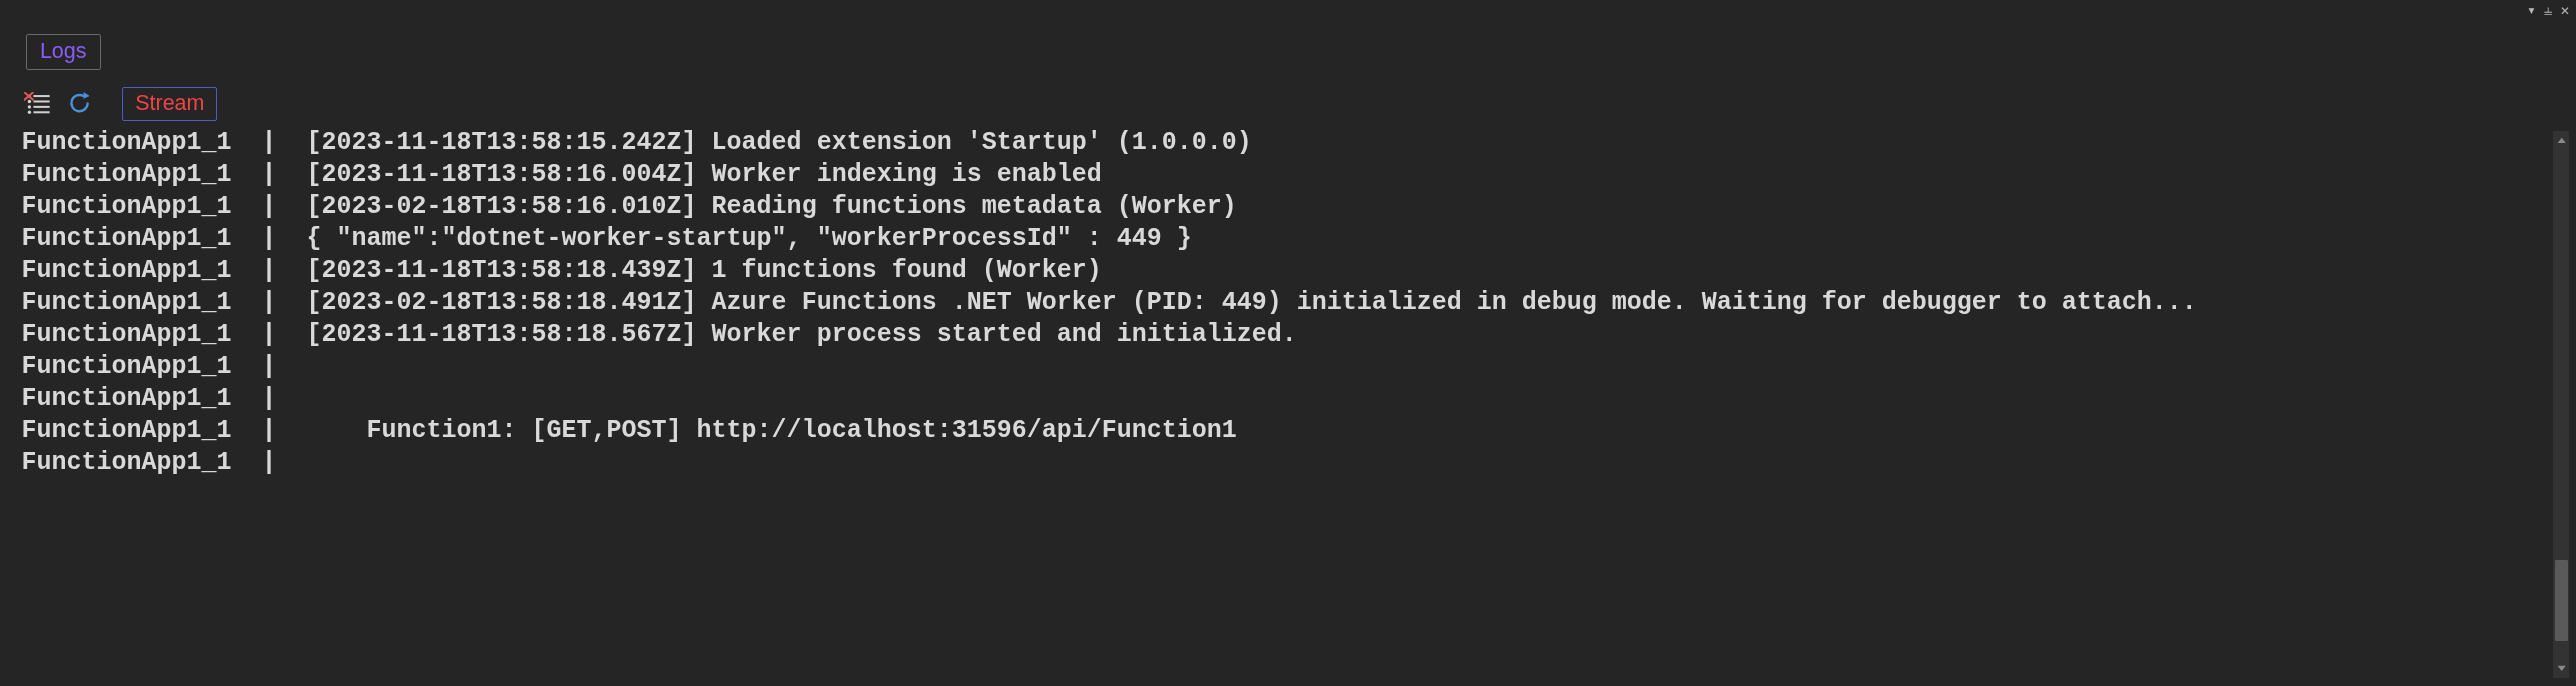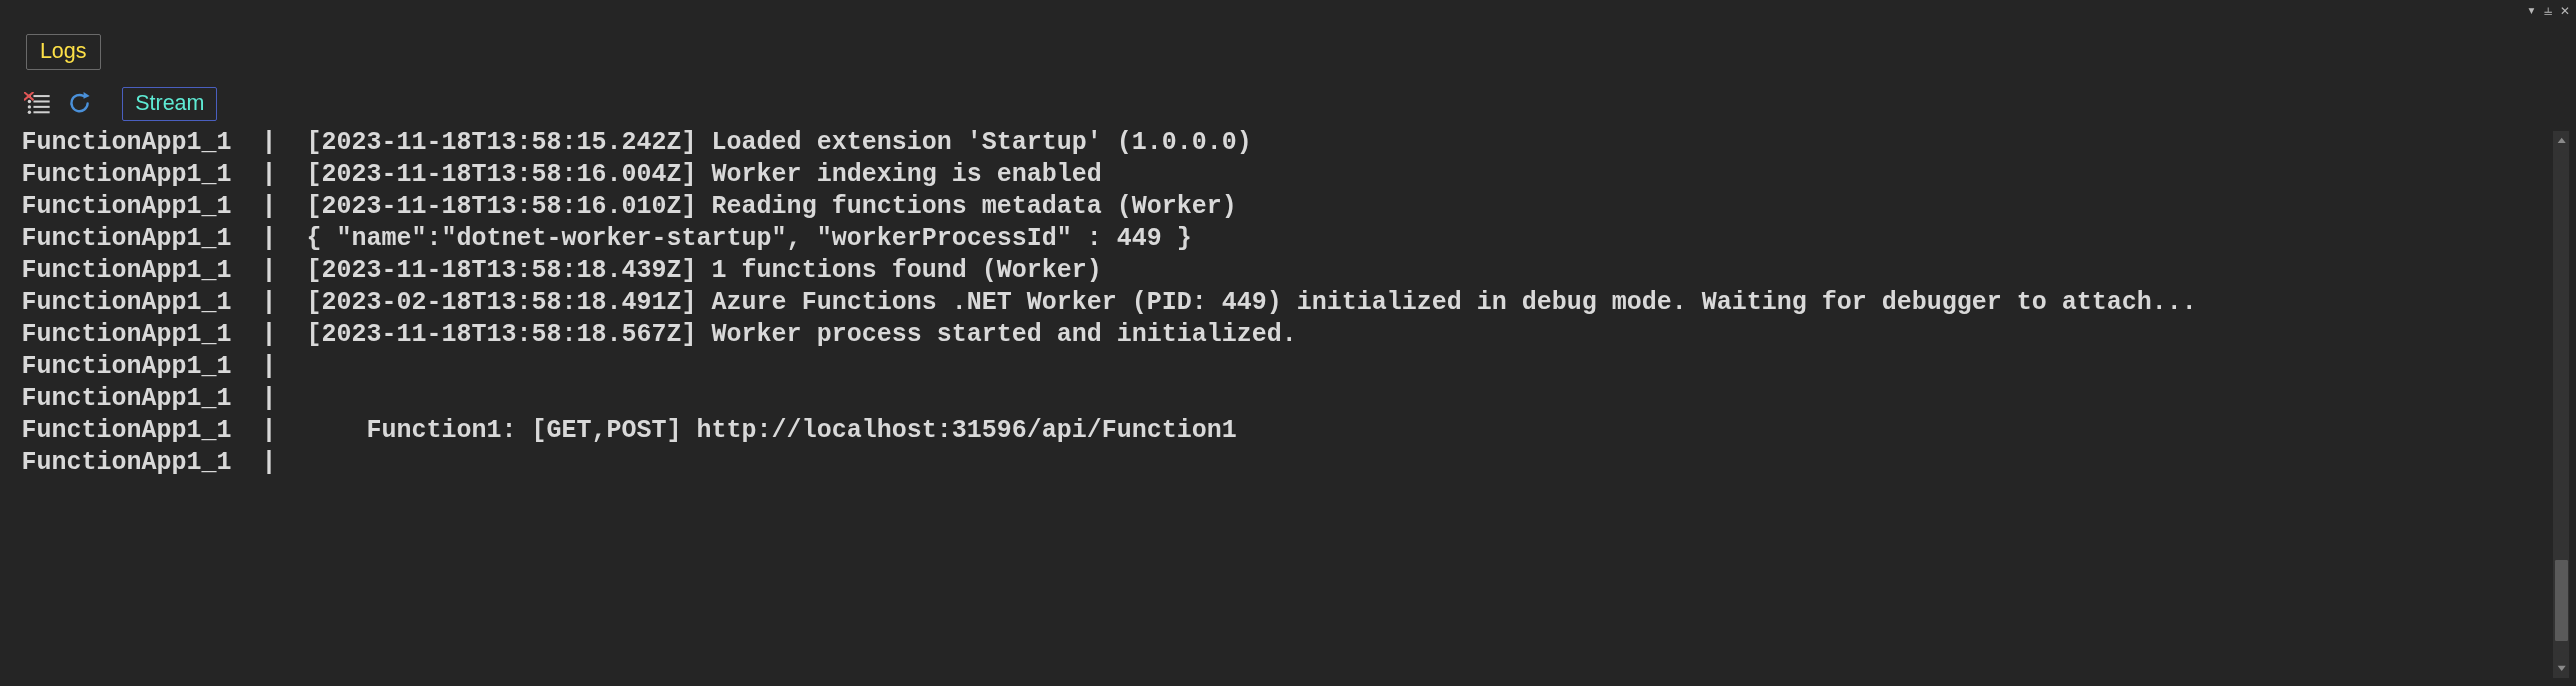--- a/index.html
+++ b/index.html
@@ -1,22 +1,22 @@
 <!DOCTYPE html>
 <html style="font-size:10.7px"><head>
 <meta charset="utf-8">
 <style>
   html,body{margin:0;padding:0;background:#252525;color:#d4d4d4;font-family:sans-serif;overflow:hidden}
   .root{width:2576px;height:687px;position:relative;background:#252525}
   .win-ctrls{position:absolute;top:4px;right:6.7px;display:flex;gap:8px}
   .win-ctrls span{color:#b8b8b8;font-size:14.8px;line-height:12px;font-family:Consolas,monospace}
-  .tab{position:absolute;top:34px;left:25.5px;padding:4px 13.4px 5.4px 13.4px;color:#fde047;font-size:21.5px;border:0.7px solid #6a6a6a;border-radius:2px;background:#252525}
+  .tab{position:absolute;top:34px;left:25.5px;padding:4px 13.4px 5.4px 13.4px;color:#8b5cf6;font-size:21.5px;border:0.7px solid #6a6a6a;border-radius:2px;background:#252525}
   .toolbar{position:absolute;top:87px;left:24px;display:flex;align-items:center;gap:17.4px}
   .toolbar .icon{display:inline-flex;align-items:center;justify-content:center}
-  .stream-btn{margin-left:13.4px;padding:2.7px 12px 4px 12px;color:#5eead4;font-size:21.5px;border:1.3px solid #4a5fbf;border-radius:2px;background:#252525}
+  .stream-btn{margin-left:13.4px;padding:2.7px 12px 4px 12px;color:#ef4444;font-size:21.5px;border:1.3px solid #4a5fbf;border-radius:2px;background:#252525}
   .log-viewport{position:absolute;top:127px;left:21.5px;right:27px;bottom:0;overflow:hidden}
   .log-line{font-family:Consolas,"Courier New",monospace;font-size:25px;font-weight:600;line-height:32px;white-space:pre;color:#d9d9d9}
   .scrollbar{position:absolute;top:131px;right:6.7px;bottom:9.4px;width:16px;background:#333}
   .scroll-up{position:absolute;top:0;left:0;right:0;height:19px;background:#333;display:flex;align-items:center;justify-content:center}
   .scroll-down{position:absolute;bottom:0;left:0;right:0;height:19px;background:#333;display:flex;align-items:center;justify-content:center}
   .scroll-thumb{position:absolute;left:1.3px;right:1.3px;top:429px;height:81px;background:#5a5a5a;border-radius:1.3px}
   svg{display:block}
 </style>
 </head>
 <body>
@@ -50,21 +50,21 @@
         <path d="M29 17 A12 12 0 1 1 23 6" fill="none" stroke="#4a90d9" stroke-width="3.5" stroke-linecap="round"></path>
         <path d="M23 0 L23 10 L32 6 Z" fill="#4a90d9"></path>
       </svg>
     </span>
     <span class="stream-btn">Stream</span>
   </div>
 
   <div class="log-viewport" id="log-viewport">
       <div class="log-line">FunctionApp1_1  |  [2023-11-18T13:58:15.242Z] Loaded extension 'Startup' (1.0.0.0)</div>
       <div class="log-line">FunctionApp1_1  |  [2023-11-18T13:58:16.004Z] Worker indexing is enabled</div>
-      <div class="log-line">FunctionApp1_1  |  [2023-11-18T13:58:16.010Z] Reading functions metadata (Worker)</div>
+      <div class="log-line">FunctionApp1_1  |  [2023-02-18T13:58:16.010Z] Reading functions metadata (Worker)</div>
       <div class="log-line">FunctionApp1_1  |  { "name":"dotnet-worker-startup", "workerProcessId" : 449 }</div>
       <div class="log-line">FunctionApp1_1  |  [2023-11-18T13:58:18.439Z] 1 functions found (Worker)</div>
       <div class="log-line">FunctionApp1_1  |  [2023-02-18T13:58:18.491Z] Azure Functions .NET Worker (PID: 449) initialized in debug mode. Waiting for debugger to attach...</div>
       <div class="log-line">FunctionApp1_1  |  [2023-11-18T13:58:18.567Z] Worker process started and initialized.</div>
       <div class="log-line">FunctionApp1_1  |  </div>
       <div class="log-line">FunctionApp1_1  |  </div>
       <div class="log-line">FunctionApp1_1  |      Function1: [GET,POST] http://localhost:31596/api/Function1</div>
       <div class="log-line">FunctionApp1_1  |  </div>
     </div>
 

